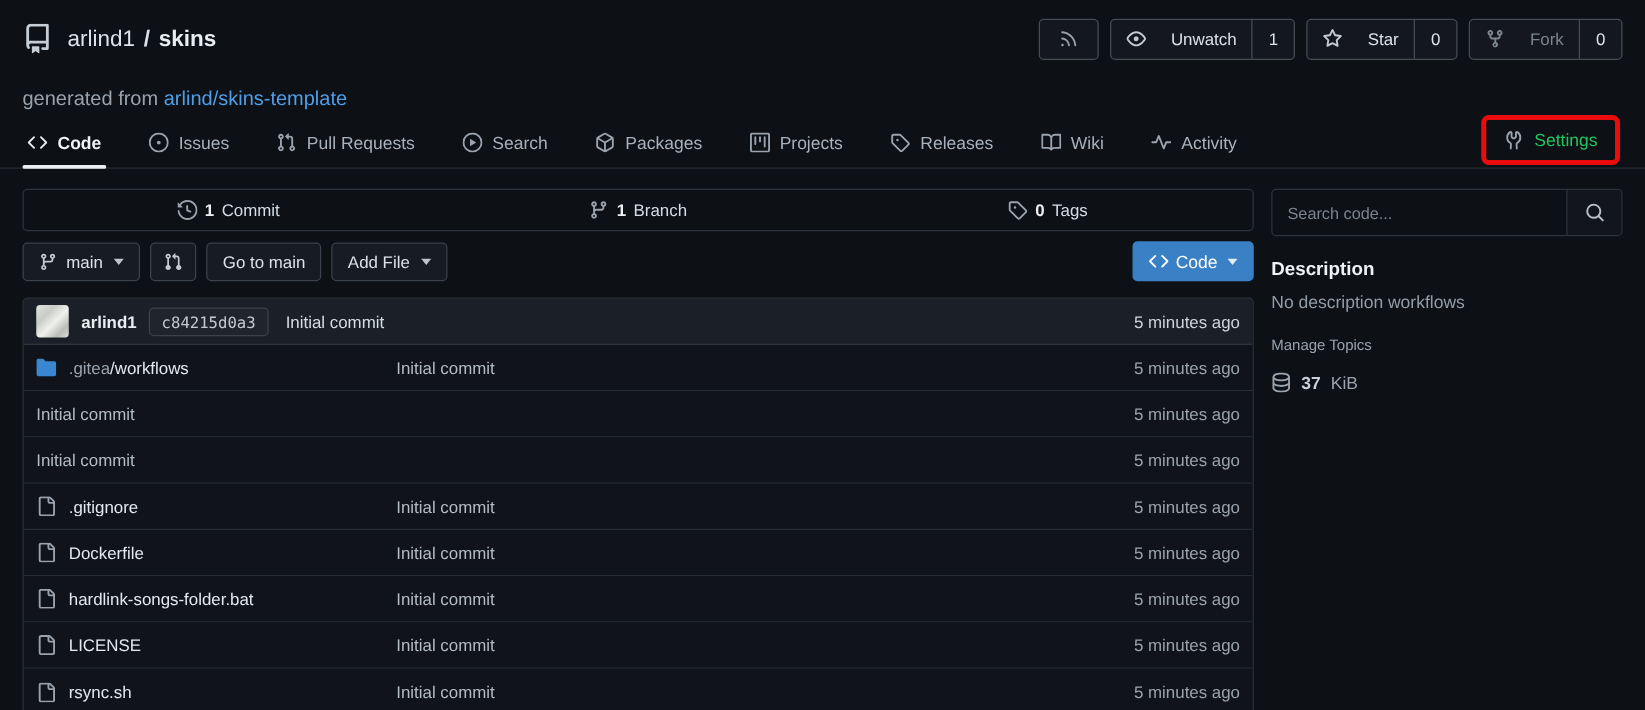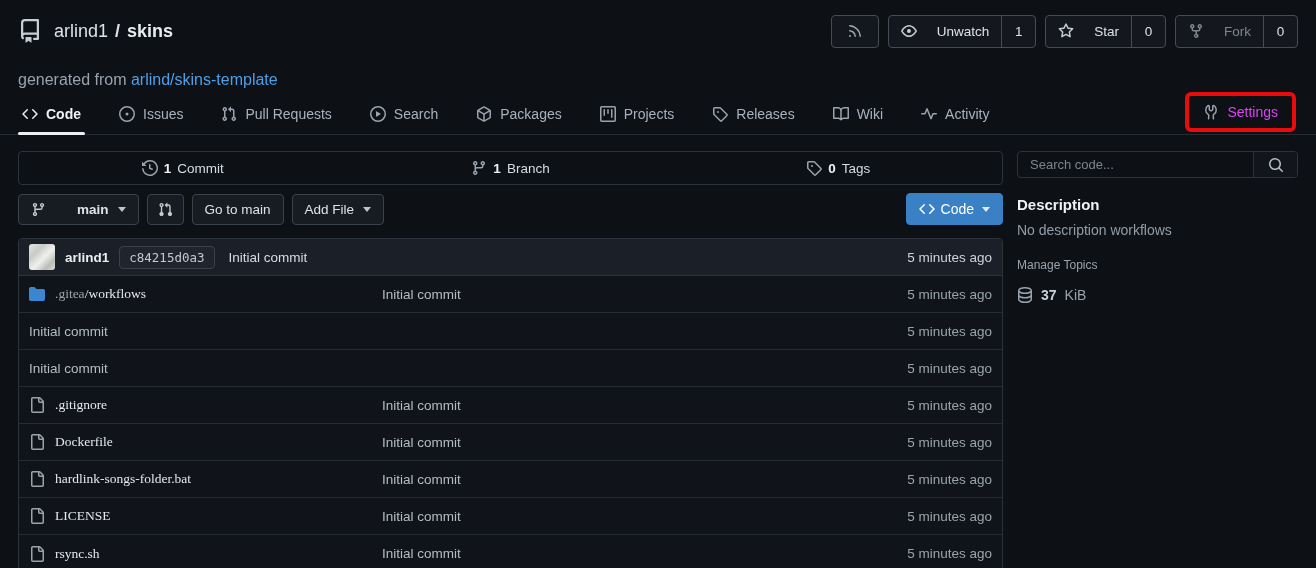--- a/index.html
+++ b/index.html
@@ -44,47 +44,47 @@
 
   
   .stats { display:flex; border:1px solid #2d333c; border-radius:4px; height:34px; align-items:center; }
   .stat { flex:1; display:flex; justify-content:center; align-items:center; gap:6px; color:#d5dde5; font-size:13.5px; cursor:pointer; }
   .stat b { color:#eef1f4; font-weight:700; }
   .stat svg { color:#9aa3ad; }
 
   
   .toolbar { display:flex; margin-top:8px; gap:8px; align-items:center; }
   .tbtn { display:flex; align-items:center; gap:7px; height:31px; padding:0 12px; background:#171b22; border:1px solid #3b424c; border-radius:4px; color:#dbe2ea; font-size:13.5px; cursor:pointer; }
-  .tbtn b { font-weight:700;margin-left:24px; }
+  .tbtn b { font-weight:400; }
   .tbtn.icon-only { padding:0 10px; }
   .code-btn { margin-left:auto; background:#3a80c4; border:1px solid #3a80c4; color:#fff; font-size:14px; display:flex; align-items:center; gap:6px; height:32px; padding:0 12px; border-radius:4px; cursor:pointer; }
   .caret { display:inline-block; width:0; height:0; border-left:4px solid transparent; border-right:4px solid transparent; border-top:5px solid currentColor; margin-left:2px; opacity:.85; }
 
   
   .filebox { margin-top:13px; border:1px solid #2d333c; border-radius:4px; overflow:hidden; }
   .commit-row { display:flex; align-items:center; height:37px; background:#1b2028; padding:0 10px; border-bottom:1px solid #2d333c; }
   .avatar { width:26px; height:26px; border-radius:3px; margin-right:10px;
             background:linear-gradient(135deg,#e3e4e0 0%,#c9ccc6 30%,#f0f1ee 55%,#b9bdb6 80%,#dfe0dc 100%); }
   .commit-author { font-weight:700; color:#e8edf2; margin-right:10px; font-size:13.5px; }
   .hash-badge { font-family:"DejaVu Sans Mono","Liberation Mono",monospace; font-size:12.5px; color:#c3cad1; border:1px solid #3b424c; background:#20252d; border-radius:4px; padding:3px 9px; margin-right:14px; cursor:pointer; }
   .commit-msg { color:#d5dde5; font-size:13.5px; }
   .commit-time { margin-left:auto; color:#cdd4db; font-size:13.5px; }
 
   .file-row { display:flex; align-items:center; height:37px; padding:0 10px; border-bottom:1px solid #262c34; font-size:13.5px; background:#10141a; }
   .files .file-row:last-of-type { border-bottom:none; }
-  .fname { width:353px; display:flex; align-items:center; gap:10px; overflow:hidden; white-space:nowrap; cursor:pointer;font-family:Liberation Serif, serif; }
+  .fname { width:288px; display:flex; align-items:center; gap:10px; overflow:hidden; white-space:nowrap; cursor:pointer; }
   .fname .dim { color:#9aa3ad; }
   .fname .nm { color:#e4e9ee; }
   .fmsg { flex:1; color:#b4bcc4; cursor:pointer; }
   .ftime { width:150px; text-align:right; color:#9aa3ad; }
   .icon-folder { color:#3a86d0; }
   .icon-file { color:#9aa3ad; }
 
   
-  .searchbox { display:flex; border:1px solid #2d333c; border-radius:4px; height:27px; overflow:hidden; }
+  .searchbox { display:flex; border:1px solid #2d333c; border-radius:4px; height:38px; overflow:hidden; }
   .searchbox input { flex:1; background:transparent; border:none; outline:none; color:#d5dde5; font-size:13px; padding:0 12px; font-family:inherit; }
   .searchbox input::placeholder { color:#7c858f; }
   .search-btn { width:44px; border-left:1px solid #2d333c; display:flex; align-items:center; justify-content:center; color:#b9c0c7; cursor:pointer; background:#12161c; }
   .desc-title { margin-top:18px; font-size:15px; font-weight:700; color:#f0f3f6; }
   .desc-text { margin-top:9px; font-size:14px; color:#939da7; }
   .manage-topics { margin-top:20px; font-size:12px; color:#99a3ad; cursor:pointer; }
   .size-row { margin-top:15px; display:flex; align-items:center; gap:8px; color:#9aa3ad; font-size:14px; }
   .size-row b { color:#c9d1d9; font-weight:700; }
 </style>
 </head>
@@ -223,21 +223,21 @@
     <div class="tab">
       <span style="display:flex;color:#9aa3ad;">
           <svg width="16" height="16" viewBox="0 0 16 16" fill="currentColor">
             <path d="M6 2c.306 0 .582.187.696.471L10 10.731l1.304-3.26A.751.751 0 0 1 12 7h3.25a.75.75 0 0 1 0 1.5h-2.742l-1.812 4.528a.751.751 0 0 1-1.392 0L6 4.77 4.696 8.03A.75.75 0 0 1 4 8.5H.75a.75.75 0 0 1 0-1.5h2.742l1.812-4.529A.751.751 0 0 1 6 2Z"></path>
           </svg>
         </span>
       <span>Activity</span>
     </div>
 
     <div class="settings-annot">
-      <div class="tab" style="color:#d946ef;">
+      <div class="tab" style="color:#22c55e;">
         <span style="display:flex;color:#9aa3ad;">
             <svg width="16" height="16" viewBox="0 0 16 16" fill="currentColor">
               <path d="M5.433 2.304A4.492 4.492 0 0 0 3.5 6c0 1.598.832 3.002 2.09 3.802.518.328.929.923.902 1.64v.008l-.164 3.337a.75.75 0 1 1-1.498-.073l.163-3.33c.002-.085-.05-.216-.207-.316A5.996 5.996 0 0 1 2 6a5.993 5.993 0 0 1 2.567-4.92 1.482 1.482 0 0 1 1.673-.04c.462.296.76.827.76 1.423v2.82c0 .082.041.16.11.206l.75.51a.25.25 0 0 0 .28 0l.75-.51A.249.249 0 0 0 9 5.282V2.463c0-.596.298-1.127.76-1.423a1.482 1.482 0 0 1 1.673.04A5.993 5.993 0 0 1 14 6a5.996 5.996 0 0 1-2.786 5.068c-.157.1-.209.23-.207.315l.163 3.33a.752.752 0 0 1-1.094.714.75.75 0 0 1-.404-.64l-.164-3.345c-.027-.717.384-1.312.902-1.64A4.495 4.495 0 0 0 12.5 6a4.492 4.492 0 0 0-1.933-3.696c-.024.017-.067.067-.067.16v2.818a1.75 1.75 0 0 1-.767 1.448l-.75.51a1.75 1.75 0 0 1-1.966 0l-.75-.51A1.75 1.75 0 0 1 5.5 5.282V2.463c0-.092-.043-.142-.067-.159Z"></path>
             </svg>
           </span>
         <span>Settings</span>
       </div>
     </div>
   </div>
 

